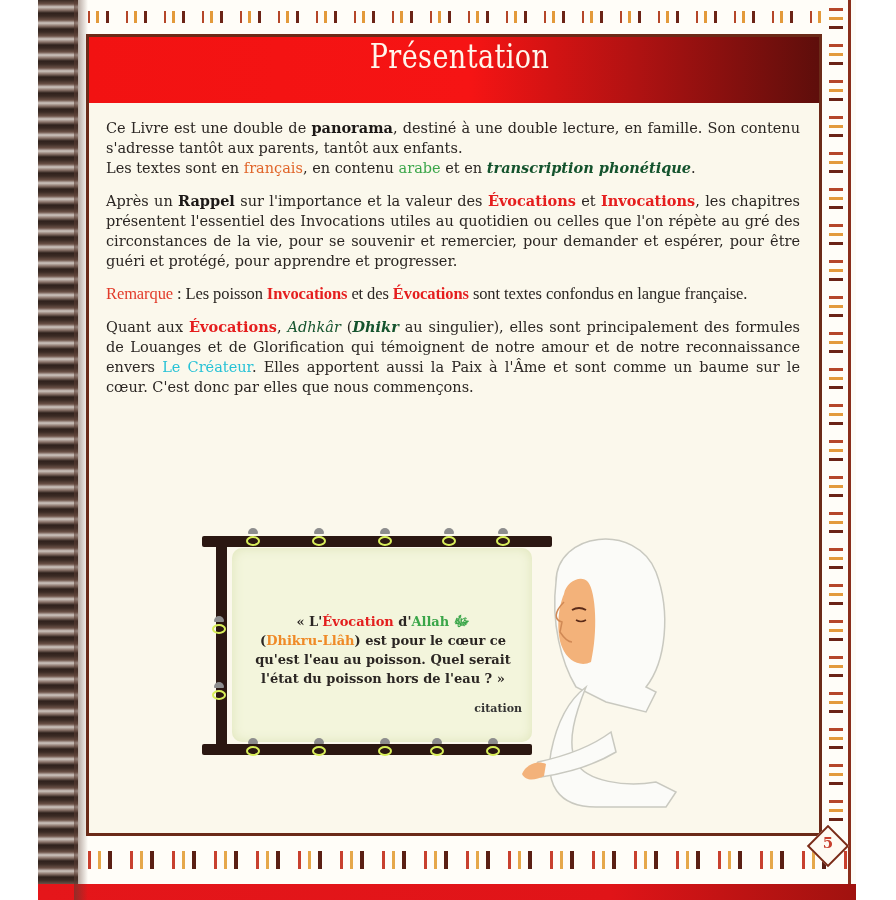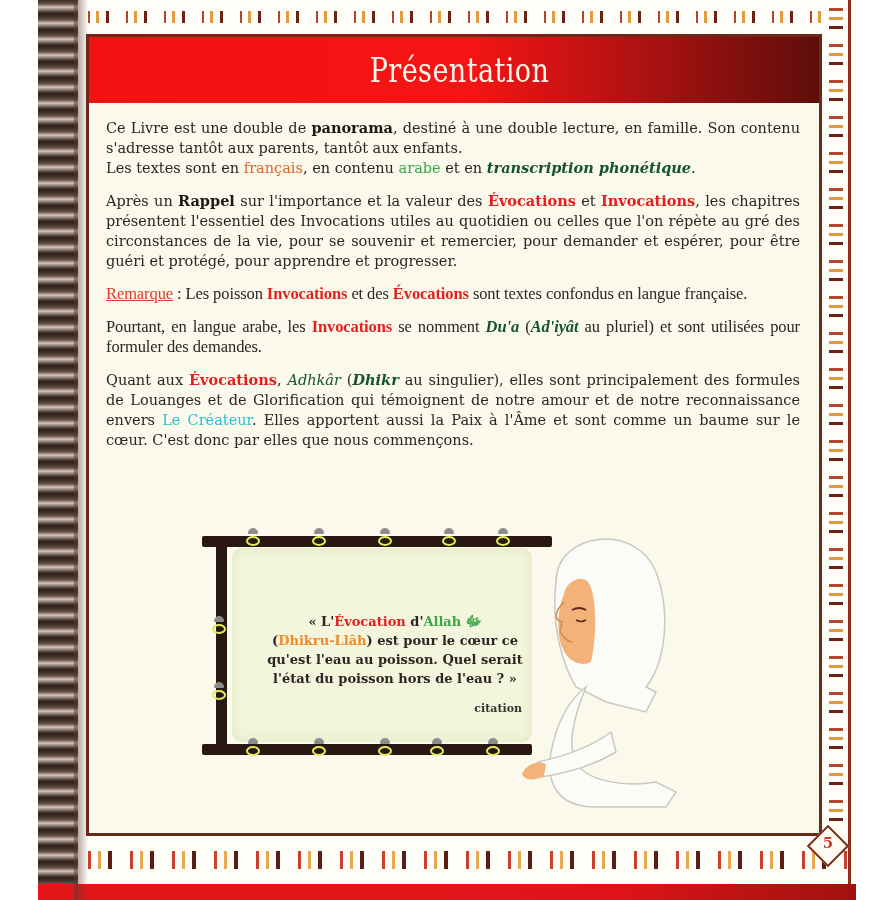--- a/index.html
+++ b/index.html
@@ -24,45 +24,45 @@
     background-image: repeating-linear-gradient(180deg, transparent 0 8px, #b5462a 8px 11px, transparent 11px 17px, #e39a3b 17px 20px, transparent 20px 26px, #6b2316 26px 29px, transparent 29px 36px);
     background-size:14px 36px; background-repeat:repeat-y; background-position:7px 0; }
   .outer-rule { position:absolute; left:770px; top:0; width:3px; height:884px; background:#8a2f1c; }
   .red-bottom { position:absolute; left:-40px; top:884px; width:818px; height:16px;
     background:linear-gradient(90deg,#e5161a 0%,#e01418 70%,#a0120f 100%); }
   
   .panel { position:absolute; left:8px; top:34px; width:730px; height:796px;
     border:3px solid #6b2a18; background:#fbf8ec; }
   .banner { position:absolute; left:0; top:0; width:730px; height:66px;
     background:linear-gradient(90deg,#f21212 0%,#f61414 52%,#b01212 75%,#5e0e0b 100%);
-    display:flex; align-items:center; justify-content:center; }
+    display:flex; align-items:flex-start; justify-content:center; }
   .banner-title { color:#fff6ec; font-family:"DejaVu Serif", serif; font-size:33px;
     letter-spacing:0.5px; transform:scaleX(0.82); margin-left:12px; }
   .body-text { position:absolute; left:17px; top:81px; width:694px;
     font-family:"DejaVu Serif", serif; font-size:14.5px; line-height:20px; color:#2b2623; text-align:justify; }
   .body-text p { margin:0 0 13px 0; }
   .condensed { font-family:"Liberation Serif", serif; font-size:16.5px; letter-spacing:-0.1px; }
   .red { color:#e51e1e; font-weight:bold; }
-  .red-plain { color:#e23b2a;text-decoration:underline; }
+  .red-plain { color:#e23b2a; }
   .orange-it { color:#14532d; font-style:italic; font-weight:bold; }
   .orange { color:#e0652a; }
   .green { color:#3aa649; }
   .cyan { color:#27c2d6; }
   .b { font-weight:bold; color:#1c1816; }
   
   .scroll { position:absolute; left:124px; top:530px; width:460px; height:232px; }
   .bar-top { position:absolute; left:0; top:6px; width:350px; height:11px; background:#2b1711; border-radius:2px; }
   .bar-bottom { position:absolute; left:0; top:214px; width:330px; height:11px; background:#2b1711; border-radius:2px; }
   .bar-left { position:absolute; left:14px; top:6px; width:11px; height:219px; background:#2b1711; }
   .cloth { position:absolute; left:30px; top:18px; width:300px; height:194px; background:#f3f5dc;
     border-radius:10px; box-shadow: inset 0 0 12px #dfe5bb; }
   .tie { position:absolute; width:14px; height:16px; }
   .tie .nail { position:absolute; left:2px; top:-6px; width:10px; height:6px; background:#8d8d8d; border-radius:5px 5px 1px 1px; }
   .tie .bow { position:absolute; left:0; top:2px; width:14px; height:10px; border:2px solid #d9ef5a; border-radius:50%; box-sizing:border-box; }
-  .quote { position:absolute; left:48px; top:82px; width:290px; text-align:center;
+  .quote { position:absolute; left:36px; top:82px; width:290px; text-align:center;
     font-family:"DejaVu Serif", serif; font-weight:bold; font-size:13px; line-height:19px; color:#2b2623; }
   .quote .q-red { color:#e31e1e; }
   .quote .q-green { color:#3aa649; }
   .quote .q-orange { color:#ef8a27; }
   .attrib { position:absolute; left:240px; top:172px; width:80px; text-align:right;
     font-family:"DejaVu Serif", serif; font-weight:bold; font-size:11px; color:#333; }
   .ligature { color:#3aa649; font-size:14px; }
   
   .girl { position:absolute; left:438px; top:512px; width:180px; height:300px; }
   
@@ -92,23 +92,20 @@
     <div class="body-text">
       <p>
         <span>Ce Livre est une double de </span><span class="b">panorama</span><span>, destiné à une double lecture, en famille. Son contenu s'adresse tantôt aux parents, tantôt aux enfants.</span><br>
         <span>Les textes sont en </span><span class="orange">français</span><span>, en contenu </span><span class="green">arabe</span><span> et en </span><span class="orange-it">transcription phonétique</span><span>.</span>
       </p>
       <p>
         <span>Après un </span><span class="b">Rappel</span><span> sur l'importance et la valeur des </span><span class="red">Évocations</span><span> et </span><span class="red">Invocations</span><span>, les chapitres présentent l'essentiel des Invocations utiles au quotidien ou celles que l'on répète au gré des circonstances de la vie, pour se souvenir et remercier, pour demander et espérer, pour être guéri et protégé, pour apprendre et progresser.</span>
       </p>
       <p class="condensed">
         <span class="red-plain">Remarque</span><span> : Les poisson </span><span class="red">Invocations</span><span> et des </span><span class="red">Évocations</span><span> sont textes confondus en langue française.</span>
-      </p>
-      <p class="condensed">
-        <span>Pourtant, en langue arabe, les </span><span class="red">Invocations</span><span> se nomment </span><span class="orange-it">Du'a</span><span> (</span><span class="orange-it">Ad'iyât</span><span> au pluriel) et sont utilisées pour formuler des demandes.</span>
       </p>
       <p>
         <span>Quant aux </span><span class="red">Évocations</span><span>, </span><span class="orange-it" style="font-weight:normal">Adhkâr</span><span> (</span><span class="orange-it">Dhikr</span><span> au singulier), elles sont principalement des formules de Louanges et de Glorification qui témoignent de notre amour et de notre reconnaissance envers </span><span class="cyan">Le Créateur</span><span>. Elles apportent aussi la Paix à l'Âme et sont comme un baume sur le cœur. C'est donc par elles que nous commençons.</span>
       </p>
     </div>
   </div>
 
   <div class="scroll">
     <div class="bar-top"></div>
     <div class="bar-left"></div>

